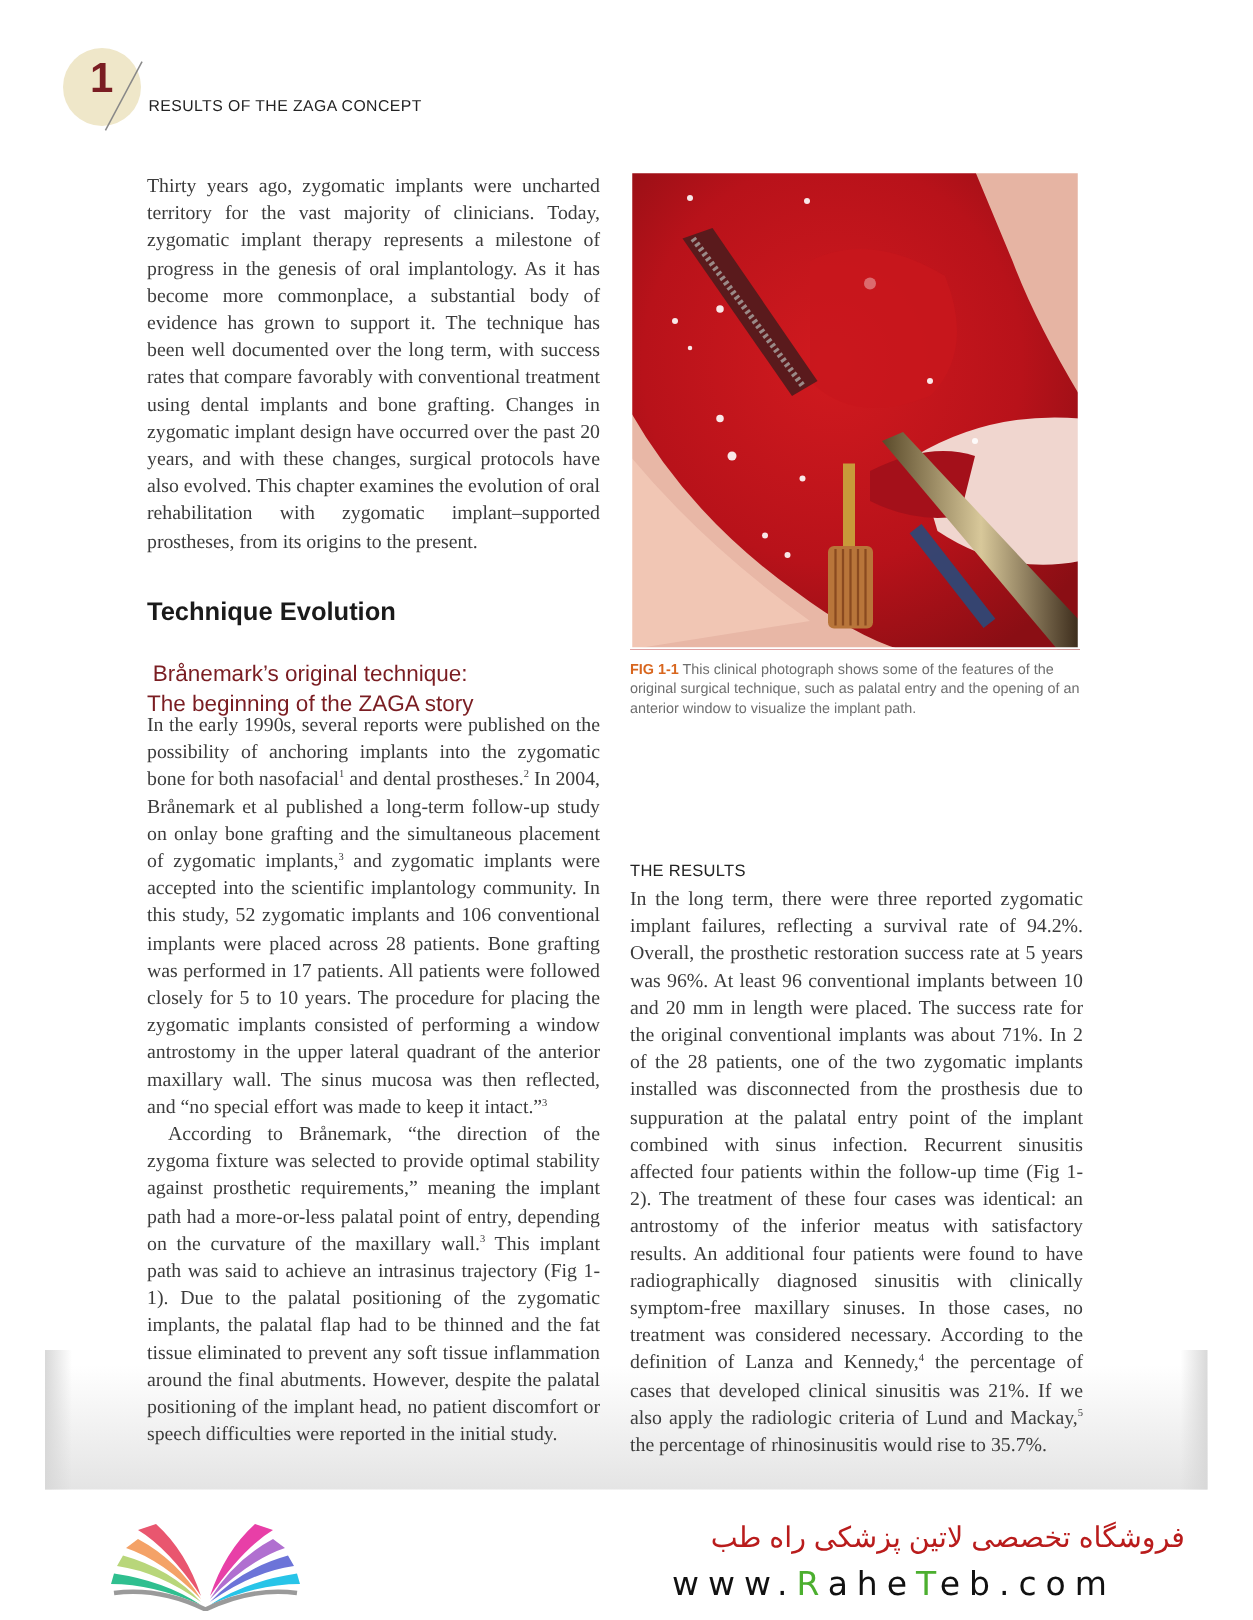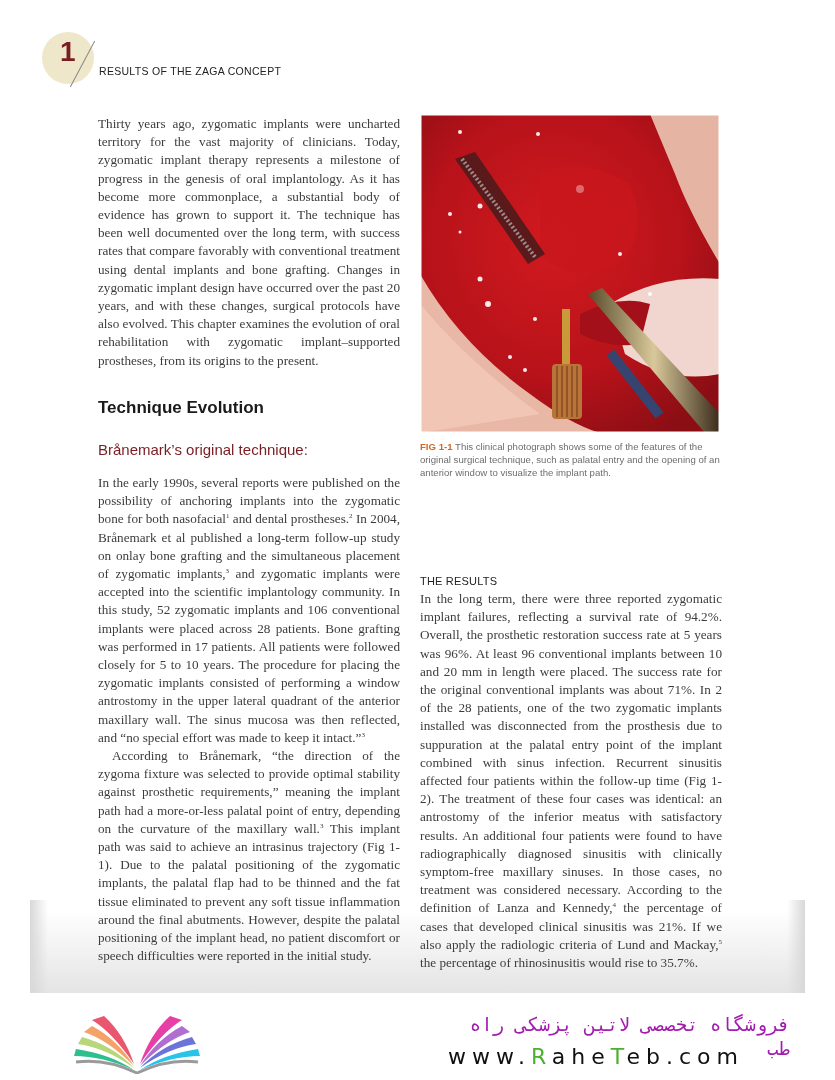--- a/index.html
+++ b/index.html
@@ -73,21 +73,21 @@
   .results-head {
     position: absolute; left: 420px; top: 575px;
     font-family: "Liberation Sans", "DejaVu Sans", sans-serif;
     font-size: 11px; color: #222; margin: 0; letter-spacing: 0.2px;
   }
   .col-right-2 { position: absolute; left: 420px; top: 590px; width: 302px; }
 
   .footer-logo { position: absolute; left: 72px; top: 1012px; width: 130px; height: 62px; }
   .footer-fa {
     position: absolute; left: 445px; top: 1013px; width: 345px; text-align: right;
-    font-family: Liberation Mono, monospace; font-size: 19px; color: #a21caf; direction: rtl;
+    font-family: Liberation Sans, sans-serif; font-size: 19px; color: #b91c1c; direction: rtl;
   }
   .footer-url {
     position: absolute; left: 448px; top: 1044px;
     font-family: "DejaVu Sans", sans-serif; font-size: 22px; letter-spacing: 6px; color: #111;
   }
   .footer-url .g { color: #4caf2f; }
 </style>
 </head>
 <body>
 
@@ -100,20 +100,21 @@
 <div class="slash"></div>
 <div class="running-head">RESULTS OF THE ZAGA CONCEPT</div>
 
 <div class="col-left">
   <p class="body-text">Thirty years ago, zygomatic implants were uncharted territory for the vast majority of clinicians. Today, zygomatic implant therapy represents a milestone of progress in the genesis of oral implantology. As it has become more commonplace, a substantial body of evidence has grown to support it. The technique has been well documented over the long term, with success rates that compare favorably with conventional treatment using dental implants and bone grafting. Changes in zygomatic implant design have occurred over the past 20 years, and with these changes, surgical protocols have also evolved. This chapter examines the evolution of oral rehabilitation with zygomatic implant–supported prostheses, from its origins to the present.</p>
 </div>
 
 <h2 class="h-section">Technique Evolution</h2>
 <h3 class="h-sub">
   <span>Brånemark’s original technique:</span><br>
+  <span>The beginning of the ZAGA story</span>
 </h3>
 
 <div class="col-left-2">
   <p class="body-text"><span>In the early 1990s, several reports were published on the possibility of anchoring implants into the zygomatic bone for both nasofacial</span><sup>1</sup><span> and dental prostheses.</span><sup>2</sup><span> In 2004, Brånemark et al published a long-term follow-up study on onlay bone grafting and the simultaneous placement of zygomatic implants,</span><sup>3</sup><span> and zygomatic implants were accepted into the scientific implantology community. In this study, 52 zygomatic implants and 106 conventional implants were placed across 28 patients. Bone grafting was performed in 17 patients. All patients were followed closely for 5 to 10 years. The procedure for placing the zygomatic implants consisted of performing a window antrostomy in the upper lateral quadrant of the anterior maxillary wall. The sinus mucosa was then reflected, and “no special effort was made to keep it intact.”</span><sup>3</sup></p>
   <p class="body-text indent"><span>According to Brånemark, “the direction of the zygoma fixture was selected to provide optimal stability against prosthetic requirements,” meaning the implant path had a more-or-less palatal point of entry, depending on the curvature of the maxillary wall.</span><sup>3</sup><span> This implant path was said to achieve an intrasinus trajectory (Fig 1-1). Due to the palatal positioning of the zygomatic implants, the palatal flap had to be thinned and the fat tissue eliminated to prevent any soft tissue inflammation around the final abutments. However, despite the palatal positioning of the implant head, no patient discomfort or speech difficulties were reported in the initial study.</span></p>
 </div>
 
 <div class="figure">
   <svg width="300" height="319" viewBox="0 0 300 319">
     <defs>

